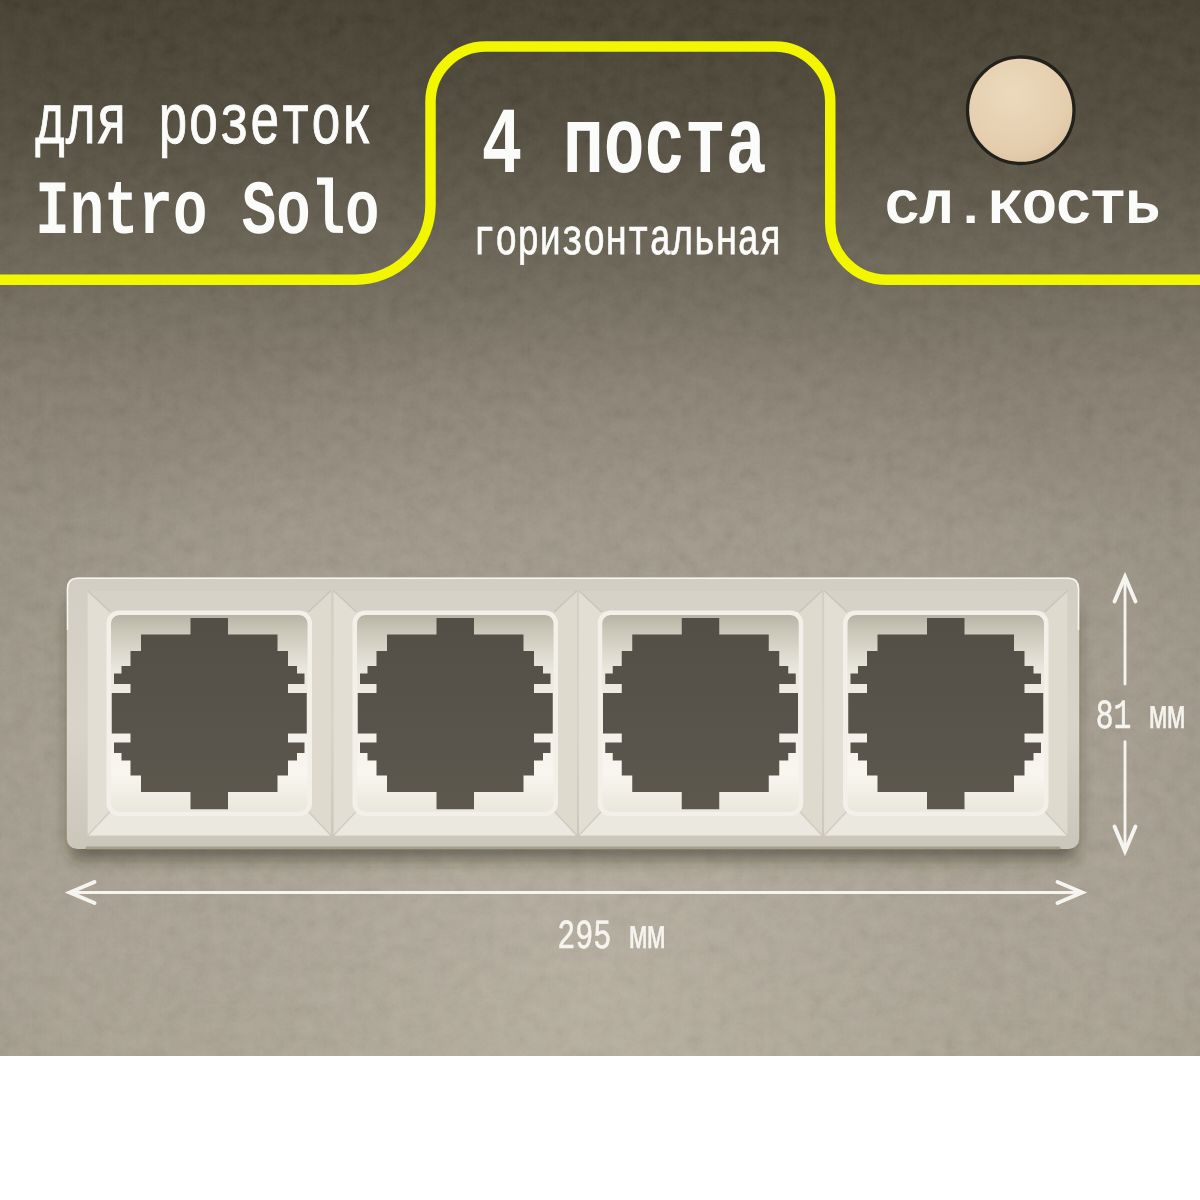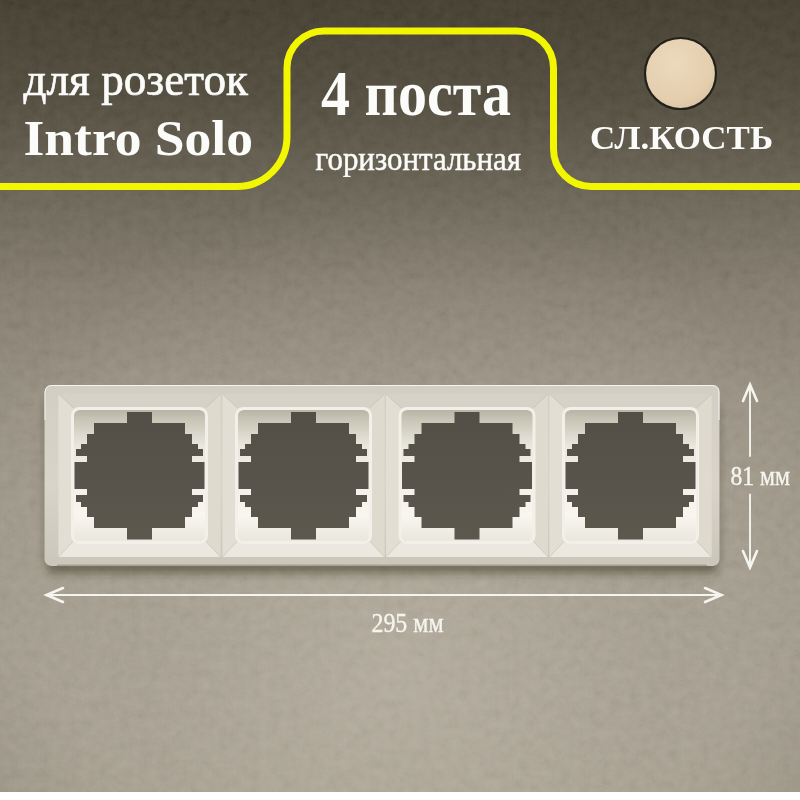--- a/index.html
+++ b/index.html
@@ -1,17 +1,17 @@
 <!DOCTYPE html>
 <html><head>
 <meta charset="utf-8">
 <style>
   html,body{margin:0;padding:0;}
-  #stage{position:relative;width:800px;height:792px;overflow:hidden;
-    font-family:Liberation Serif, serif;
+  #stage{position:relative;width:800px;height:704px;overflow:hidden;
+    font-family:Liberation Mono, monospace;
     background:linear-gradient(180deg,#3b3525 0%,#4b4535 12%,#6a6353 25%,#887f6f 37%,#9c9484 50%,#a49c8c 62%,#a8a090 75%,#aca494 88%,#aea695 100%);}
 </style>
 </head>
 <body>
 
 <div id="stage">
 <svg width="800" height="800" viewBox="0 0 800 800" style="position:absolute;left:0;top:0">
 <defs>
   <filter id="noise" x="0" y="0" width="100%" height="100%">
     <feTurbulence type="fractalNoise" baseFrequency="0.10" numOctaves="4" seed="3"></feTurbulence>

